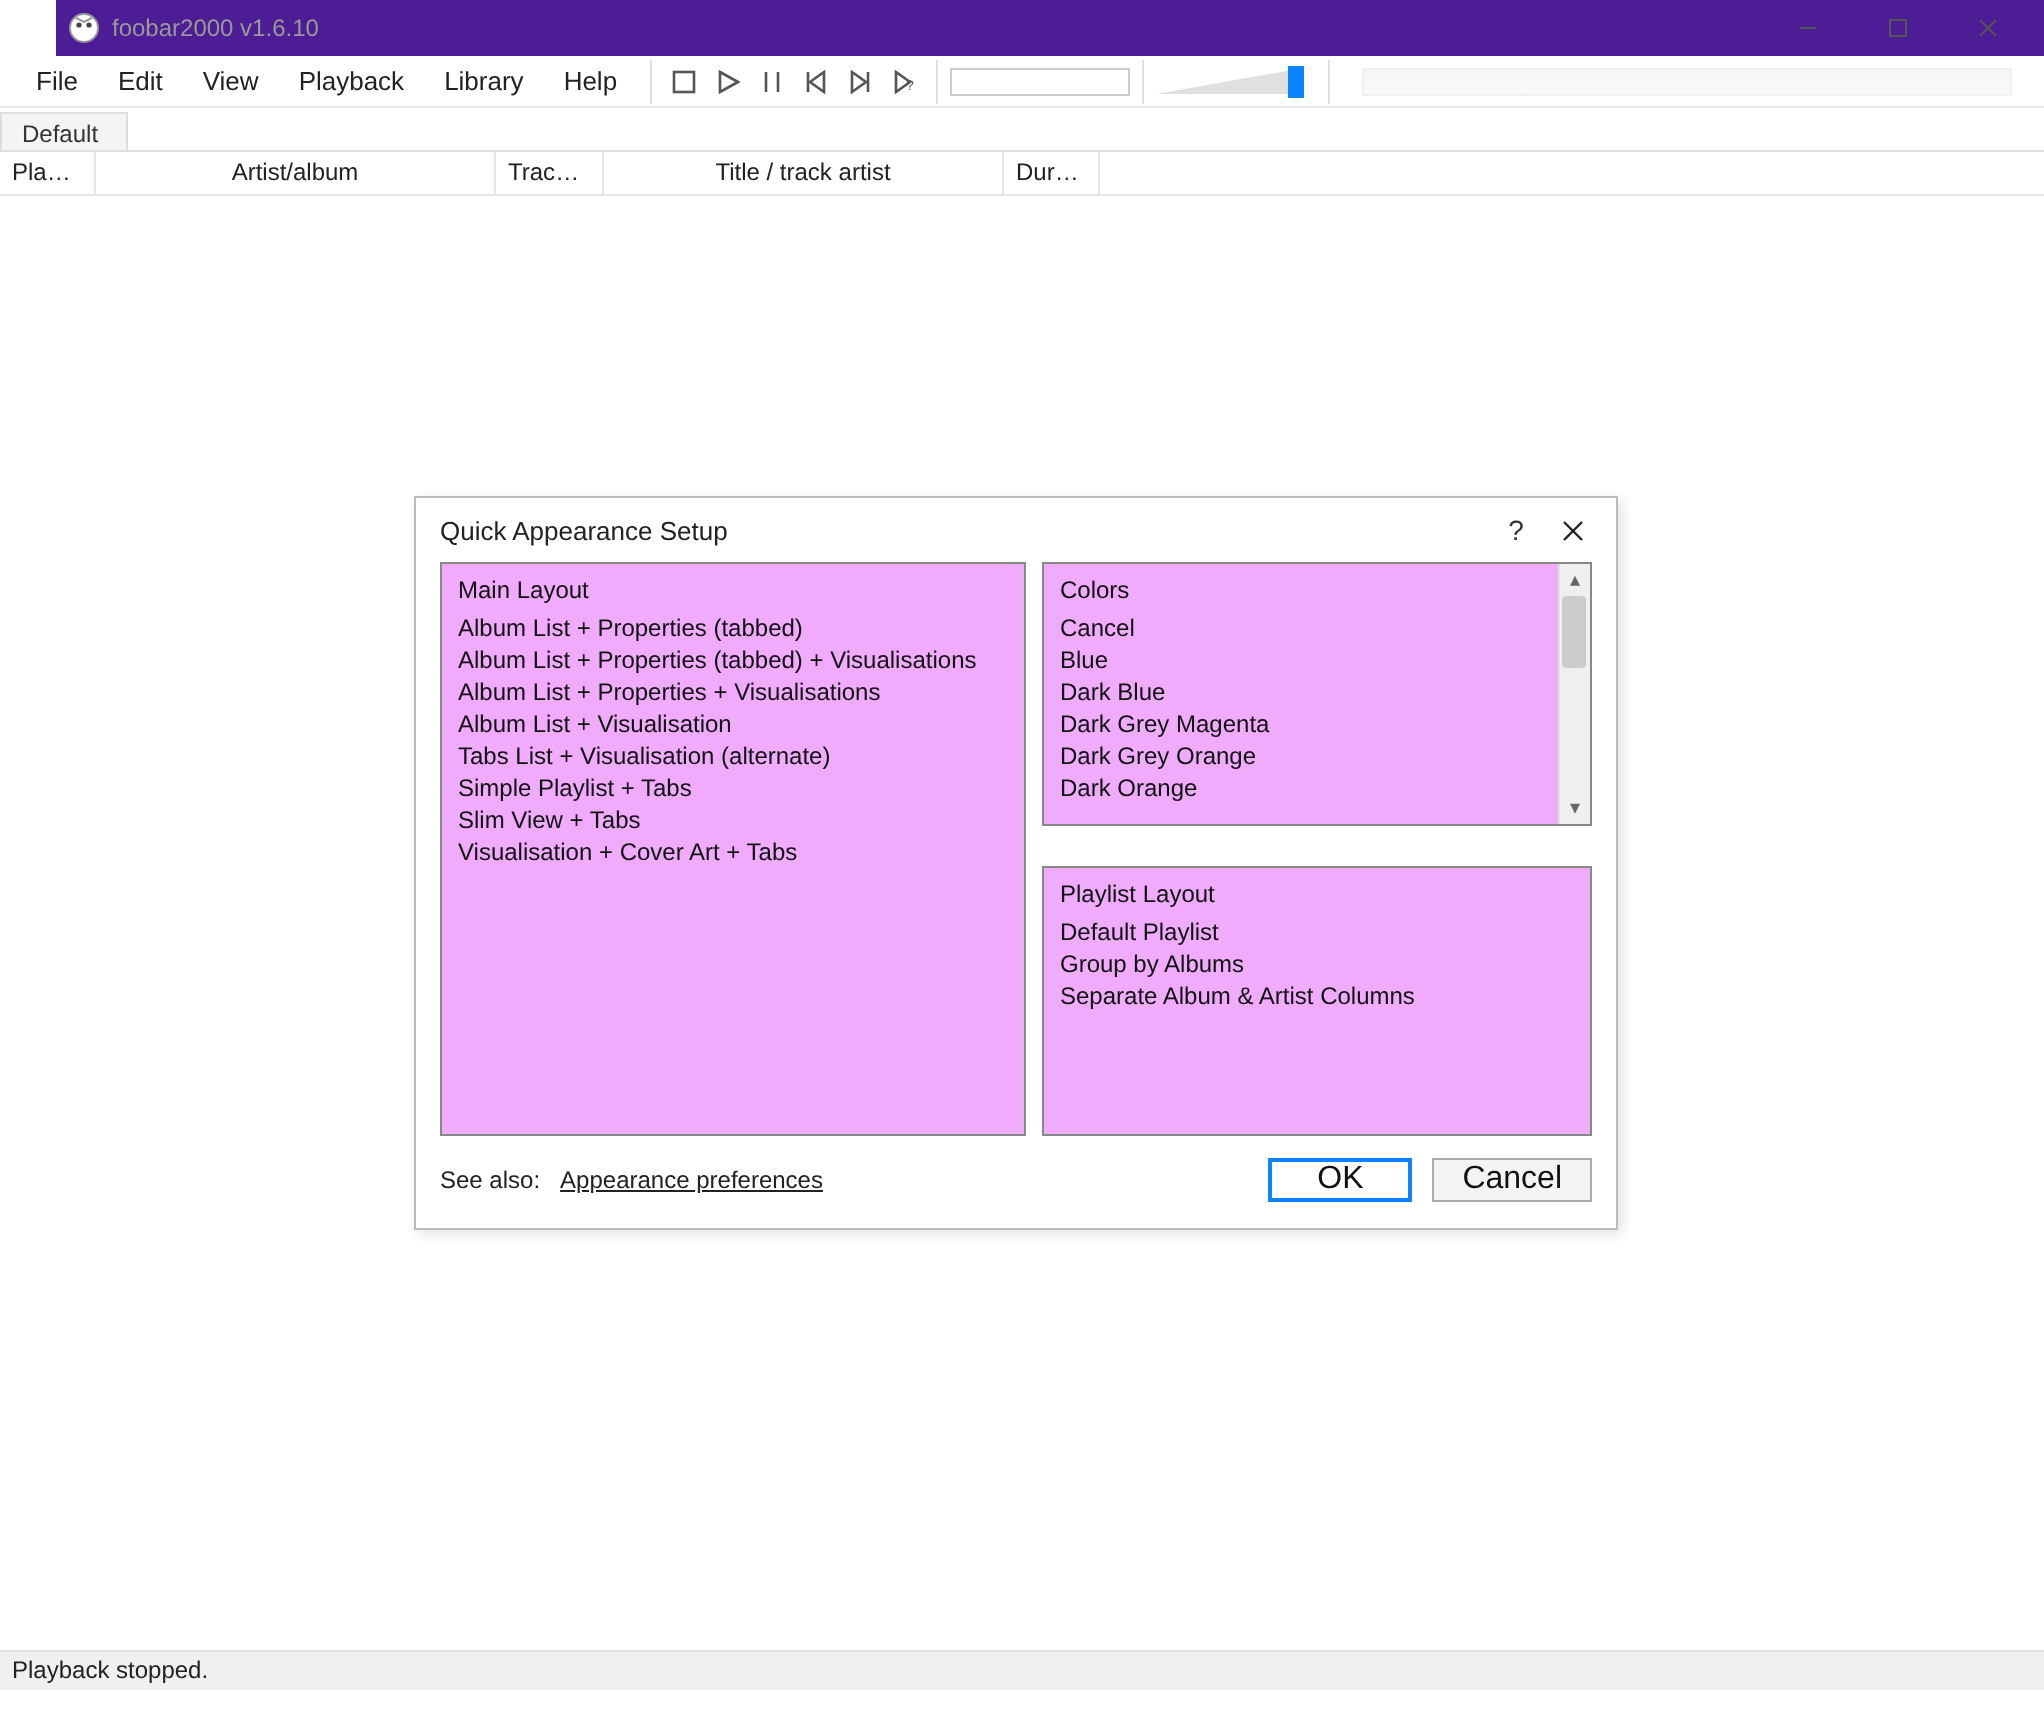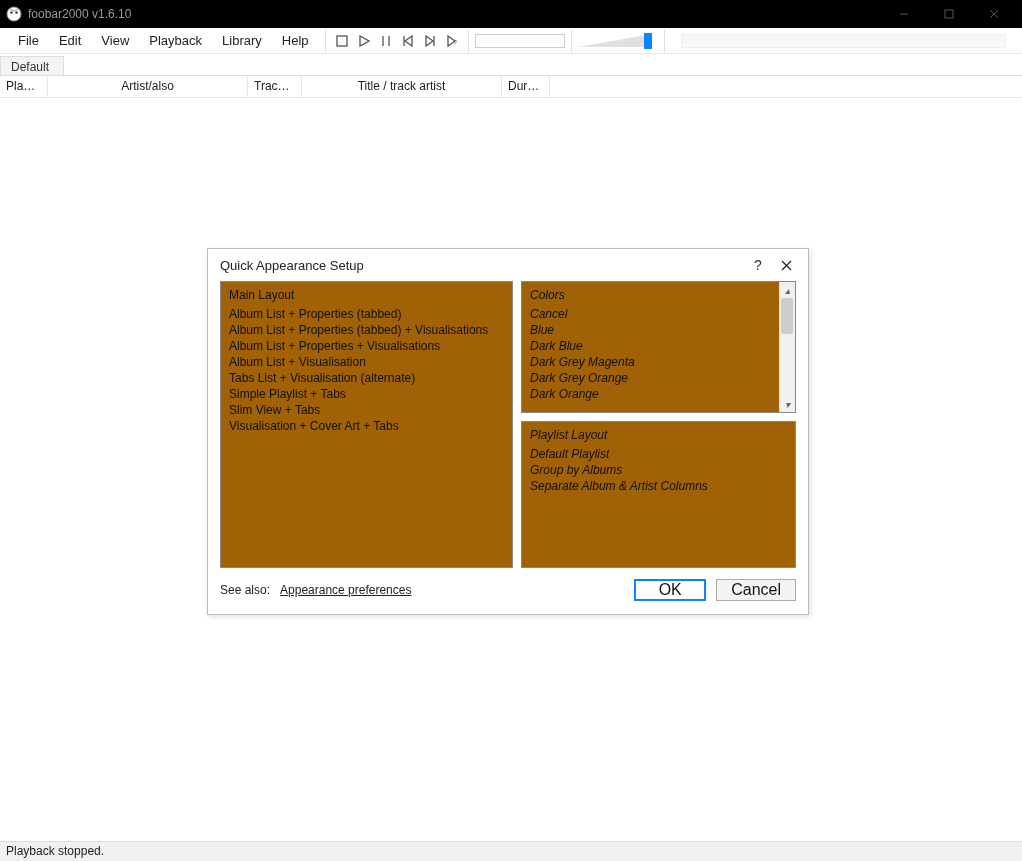--- a/index.html
+++ b/index.html
@@ -12,22 +12,23 @@
     width: 1022px;
     height: 861px;
     position: relative;
     overflow: hidden;
   }
   .titlebar {
     height: 28px;
     display: flex;
     align-items: center;
     padding: 0 6px;
-    background: #000000;
+    background: #4c1d95;
     color: #999;
+    margin-left: 28px;
   }
   .titlebar .app-icon {
     width: 16px; height: 16px; margin-right: 6px;
     display: inline-flex; align-items: center; justify-content: center;
   }
   .titlebar .title { flex: 1; font-size: 12px; }
   .winctrl { display: flex; }
   .winbtn {
     width: 45px; height: 28px; display: flex; align-items: center; justify-content: center;
     color: #666; font-size: 14px; cursor: pointer;
@@ -90,21 +91,21 @@
     border-right: 1px solid #e6e6e6;
     padding: 3px 6px;
     font-size: 12px; color: #222;
     white-space: nowrap; overflow: hidden; text-overflow: ellipsis;
   }
   .content-area {
     position: absolute; left: 0; right: 0; top: 100px; bottom: 22px;
     background: #fff;
   }
   .statusbar {
-    position: absolute; left: 0; right: 0; bottom: 0; height: 20px;
+    position: absolute; left: 0; right: 0; bottom: 16px; height: 20px;
     background: #f0f0f0; border-top: 1px solid #ddd;
     padding: 2px 6px; font-size: 12px; color: #222;
   }
 
   
   .dialog {
     position: absolute;
     left: 207px; top: 248px;
     width: 602px; height: 367px;
     background: #fff;
@@ -116,27 +117,27 @@
     height: 32px; display: flex; align-items: center; padding: 0 8px 0 12px;
     font-size: 13px; color: #222;
   }
   .dlg-title .spacer { flex: 1; }
   .dlg-ctrl { width: 28px; height: 28px; display: flex; align-items: center; justify-content: center; cursor: pointer; font-size: 14px; color: #333; }
   .dlg-body {
     flex: 1; display: flex; gap: 8px; padding: 0 12px 6px 12px;
   }
   .panel {
     border: 1px solid #888;
-    background: #a16207;
+    background: #f0abfc;
     padding: 6px 8px;
     overflow: hidden;
     position: relative;
   }
   .panel-left { flex: 1; }
-  .panel-rightcol { display: flex; flex-direction: column; flex: 1; gap: 8px; font-style: italic; }
+  .panel-rightcol { display: flex; flex-direction: column; flex: 1; gap: 20px; }
   .panel-colors { height: 132px; position: relative; }
   .panel-playlist { flex: 1; }
   .panel-head { font-size: 12px; margin-bottom: 4px; color: #111; }
   .panel-item { font-size: 12px; color: #111; padding: 1px 0; white-space: nowrap; }
   .scroll-track {
     position: absolute; right: 0; top: 0; bottom: 0; width: 16px;
     background: #f0f0f0; border-left: 1px solid #e0e0e0;
     display: flex; flex-direction: column; align-items: center; justify-content: space-between;
   }
   .scroll-arrow { width: 16px; height: 16px; display: flex; align-items: center; justify-content: center; color: #666; font-size: 10px; }
@@ -239,21 +240,21 @@
   <div class="toolbar-sep"></div>
   <div class="longbar"></div>
 </div>
 
 <div class="tabs-row">
   <div class="tab">Default</div>
 </div>
 
 <div class="columns-row">
   <div class="col" style="width:48px">Playi...</div>
-  <div class="col" style="width:200px">Artist/also</div>
+  <div class="col" style="width:200px">Artist/album</div>
   <div class="col" style="width:54px">Track ...</div>
   <div class="col" style="width:200px">Title / track artist</div>
   <div class="col" style="width:48px">Dura...</div>
 </div>
 
 <div class="content-area"></div>
 
 <div class="statusbar">
   <span>Playback stopped.</span>
 </div>

